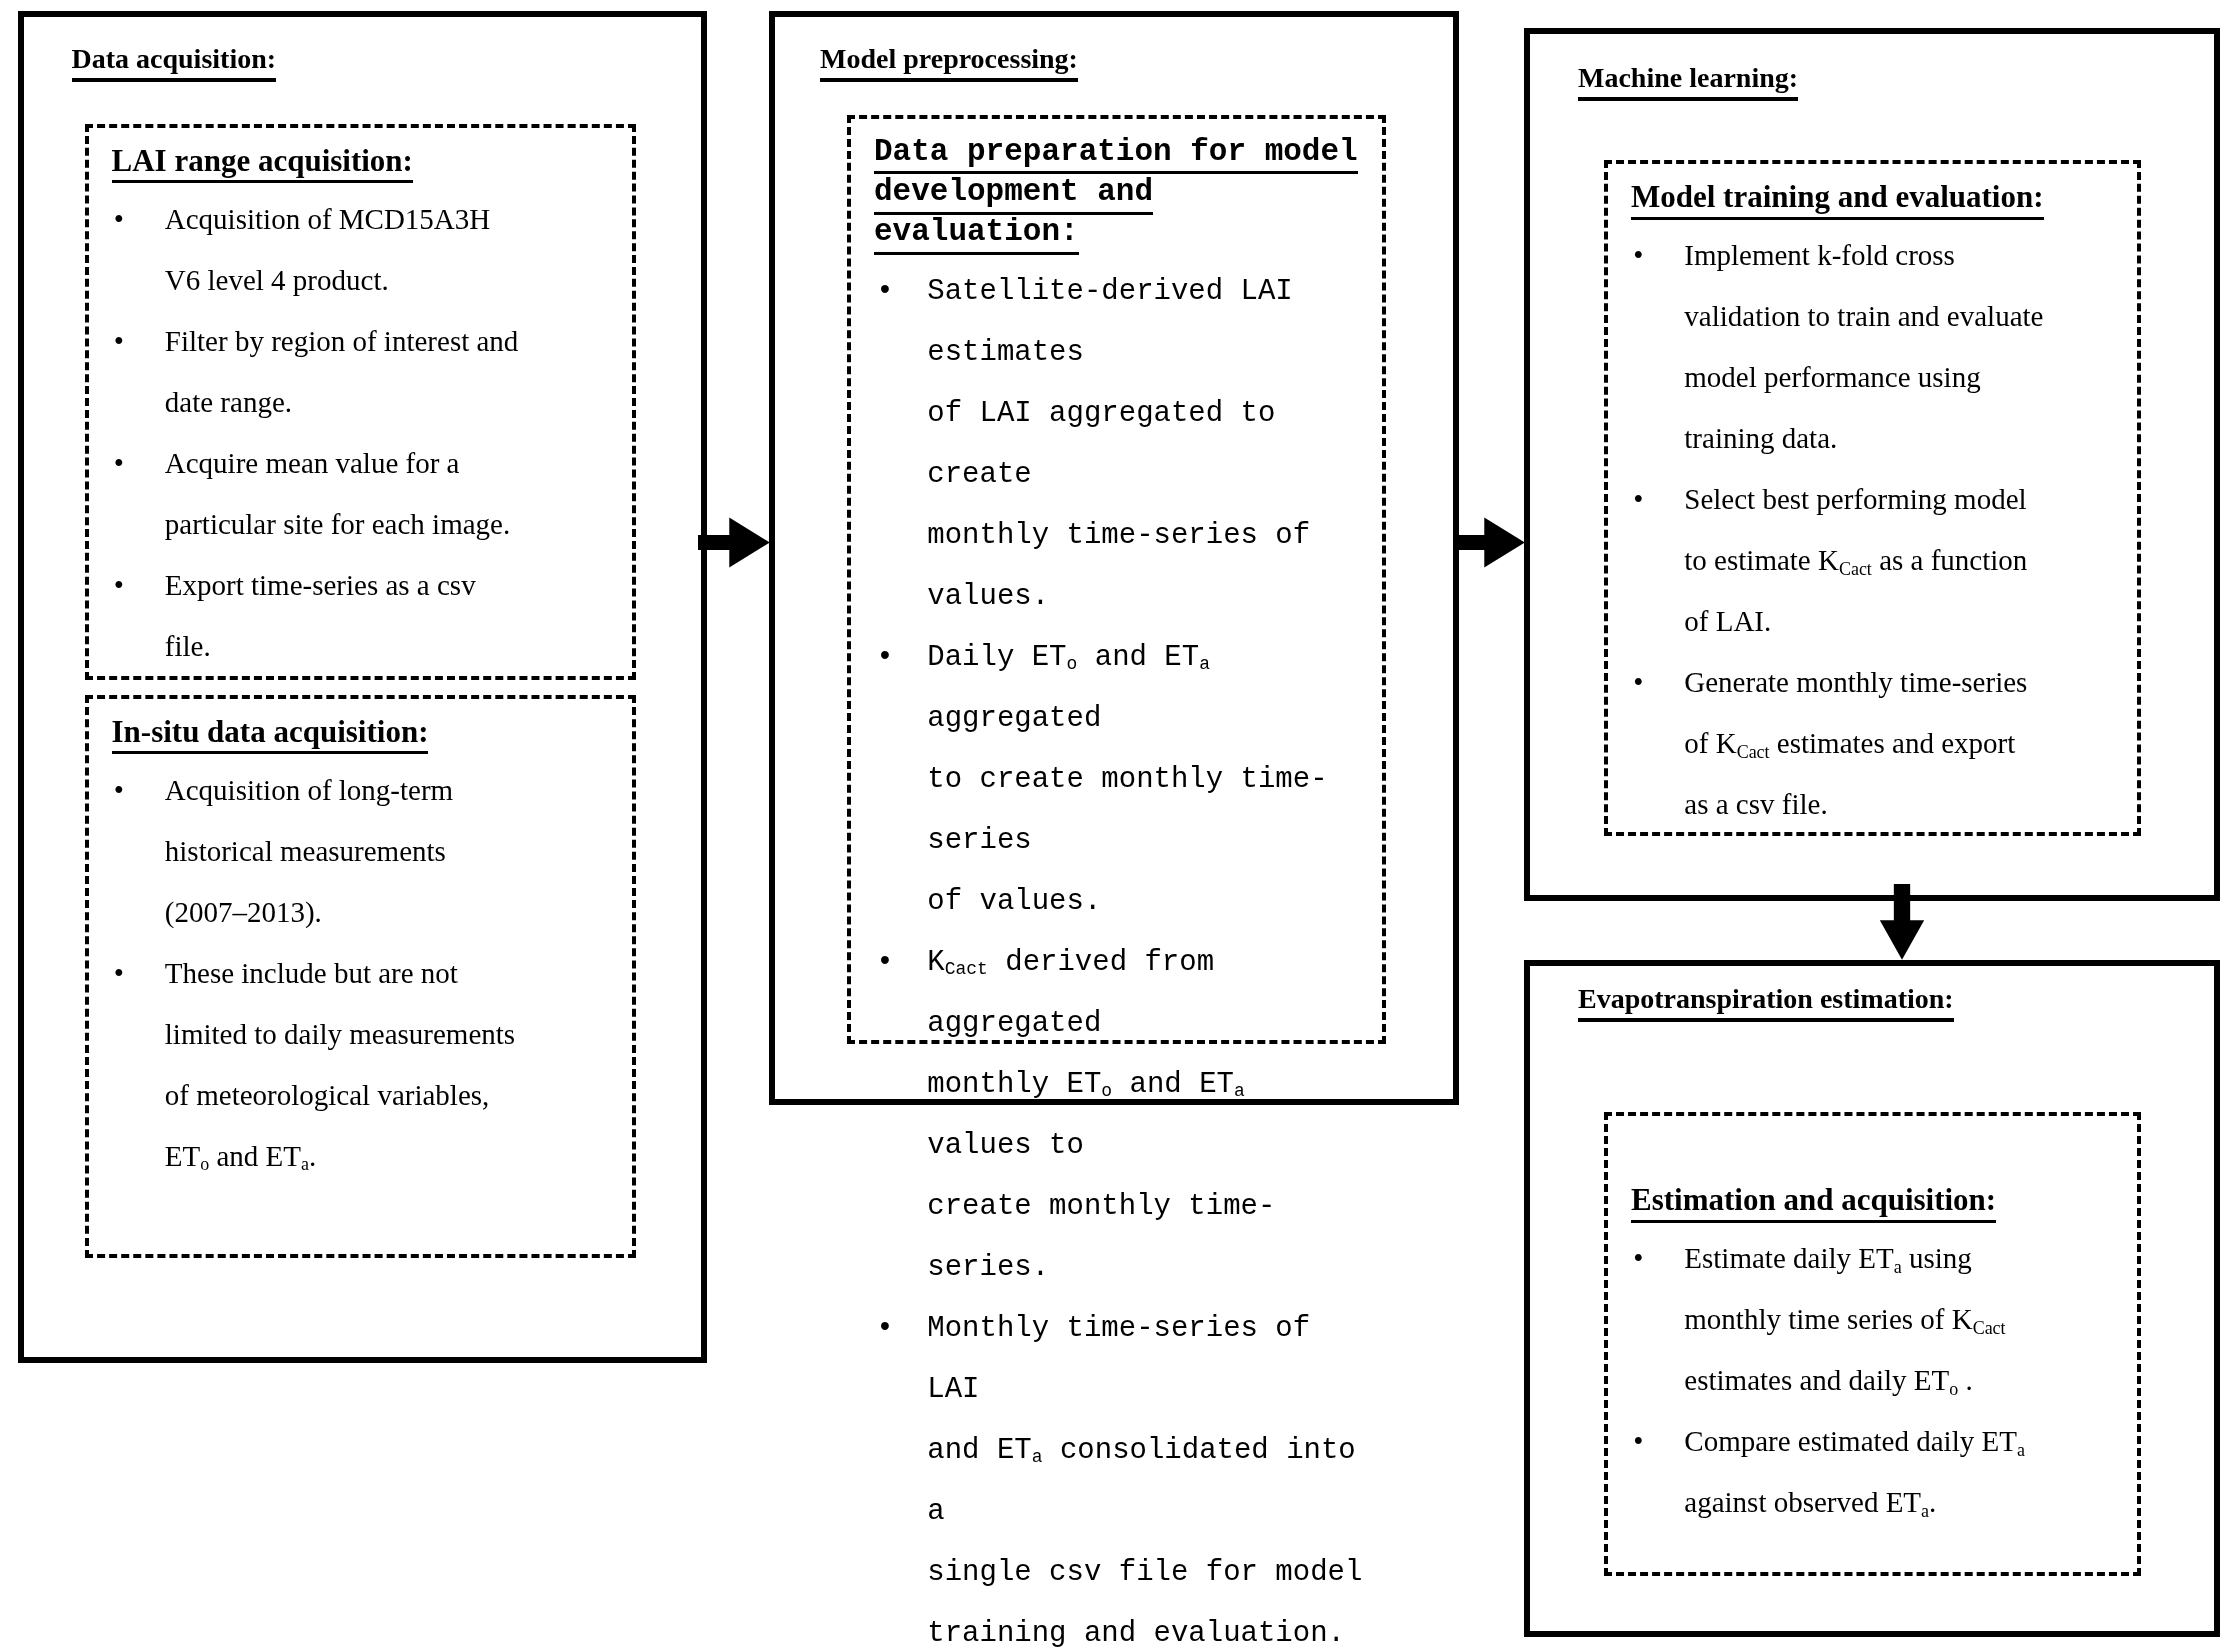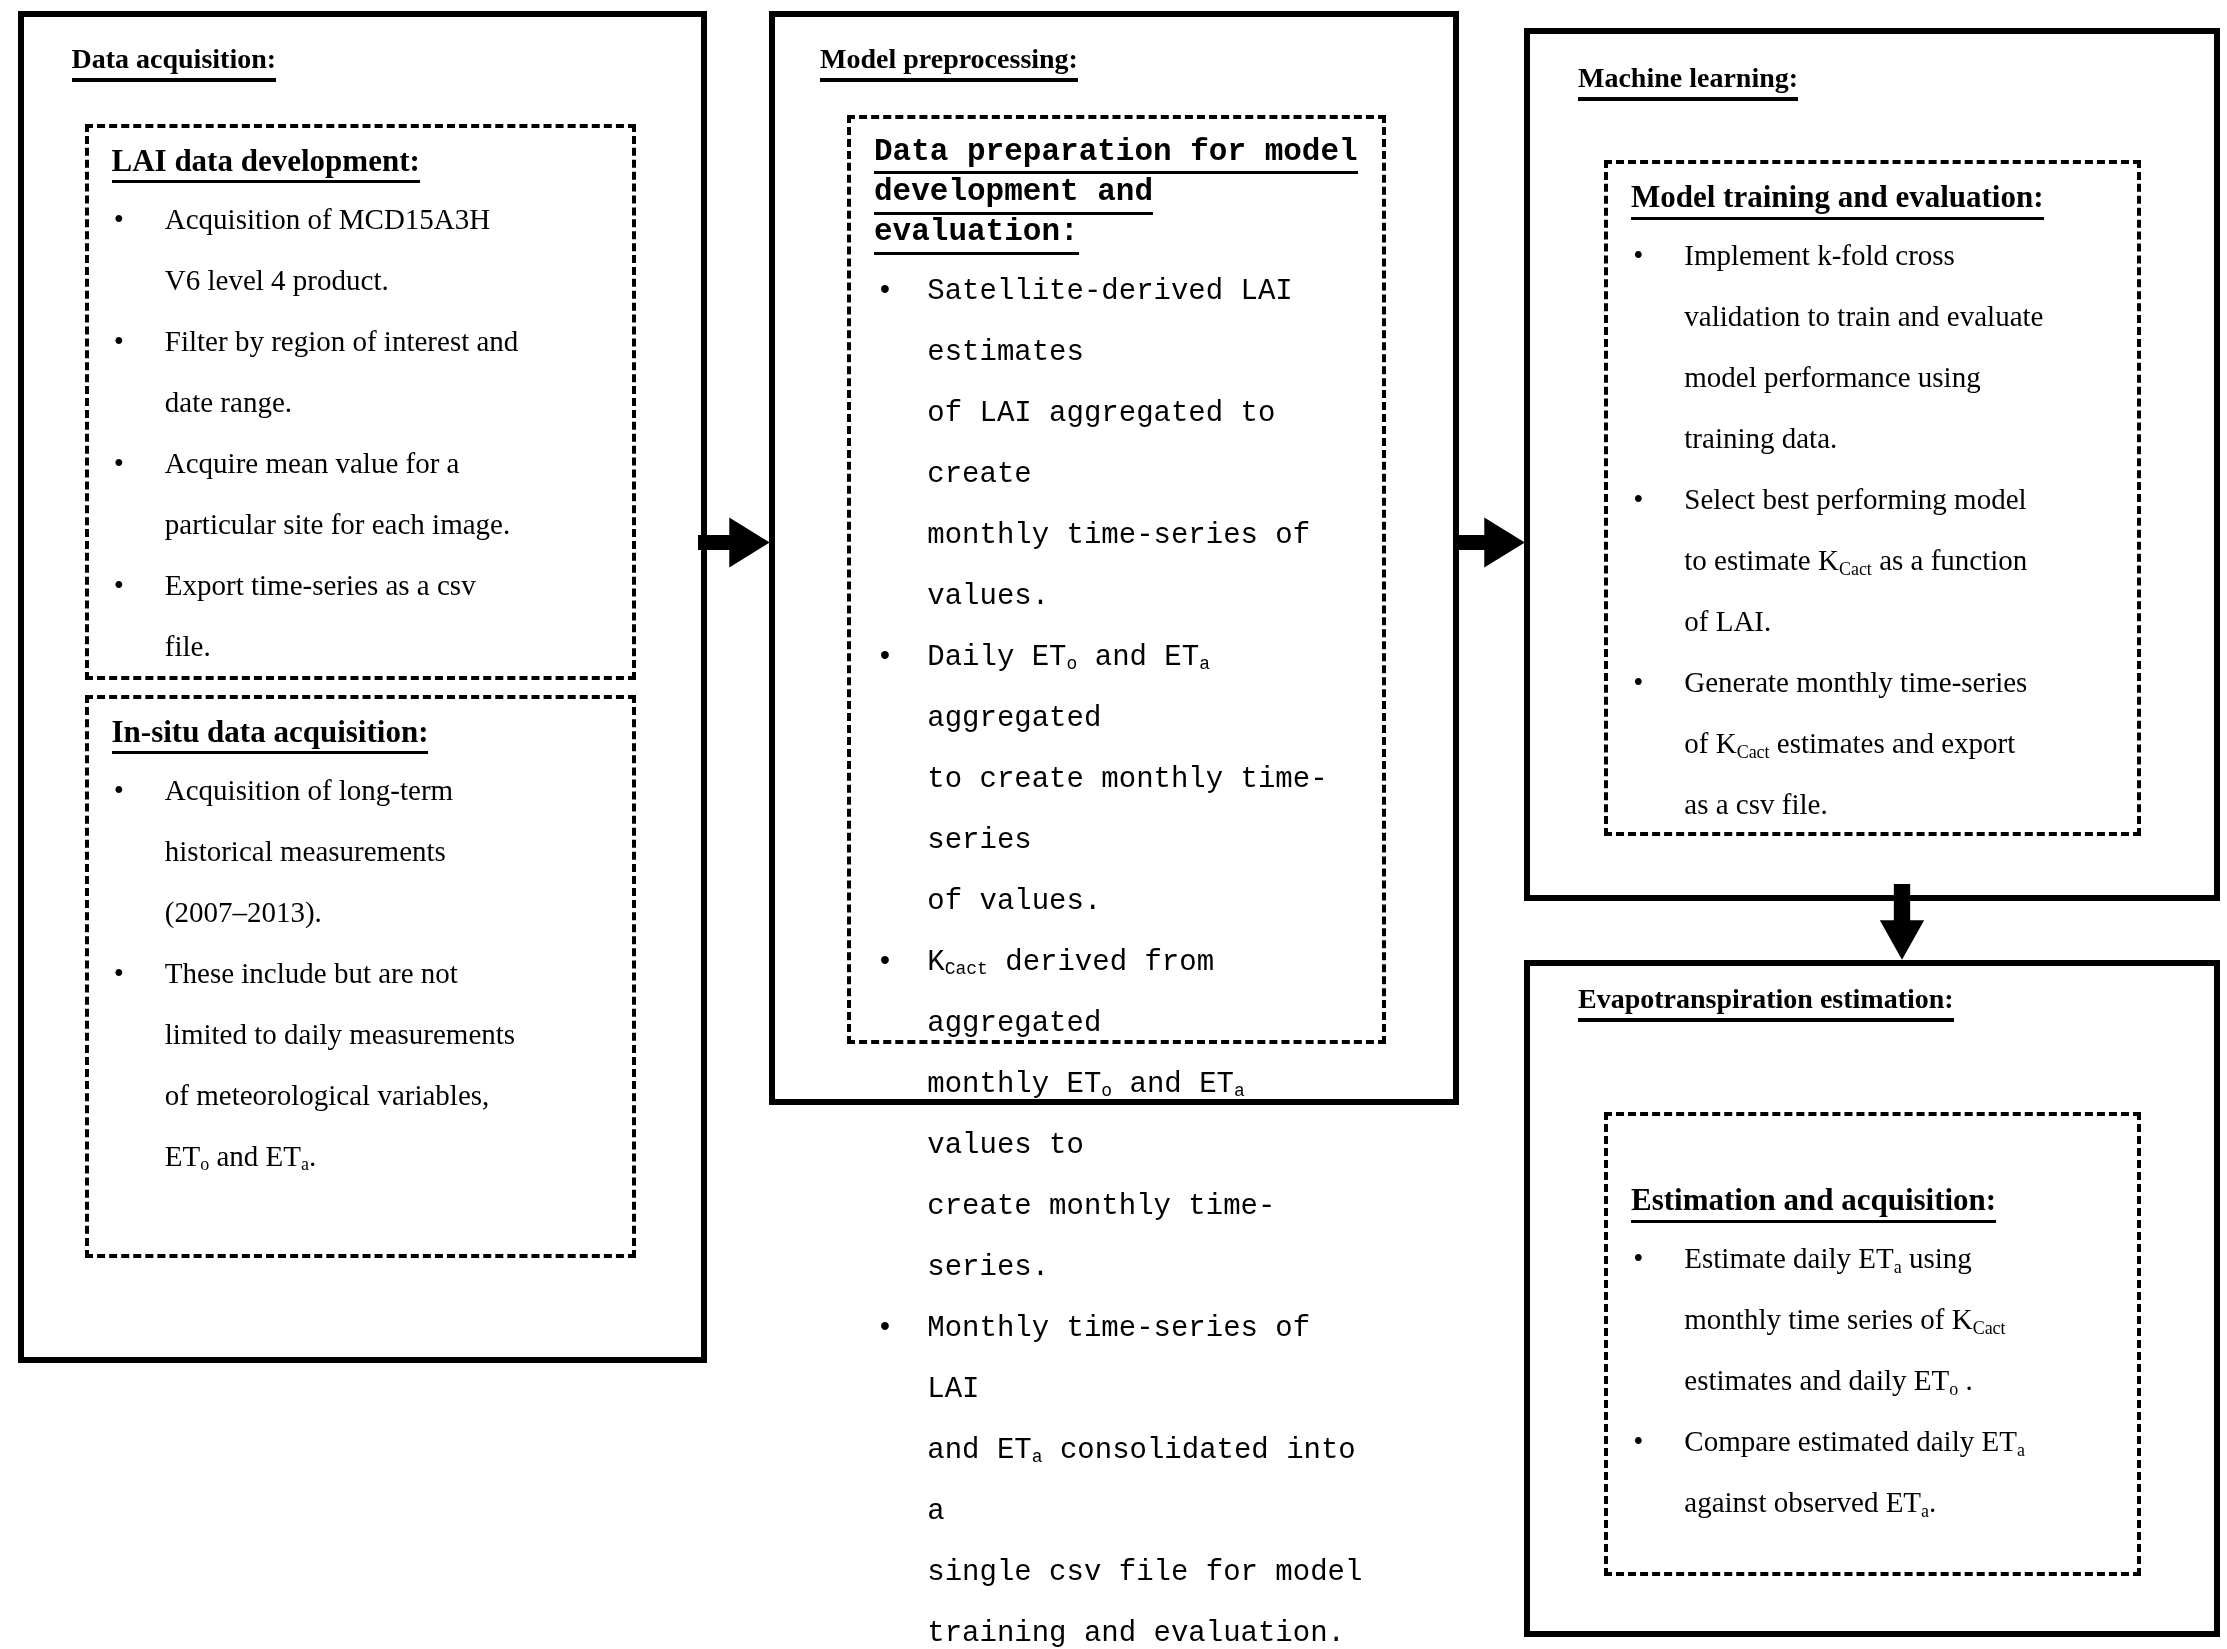--- a/index.html
+++ b/index.html
@@ -91,21 +91,21 @@
 </style>
 </head>
 <body>
 
 <div id="canvas">
 
   <div class="outer-box" id="boxA">
     <div class="box-title" id="titleA"><span class="u">Data acquisition:</span></div>
 
     <div class="subbox" id="subA1">
-      <div class="subbox-title"><span class="u2">LAI data development:</span></div>
+      <div class="subbox-title"><span class="u2">LAI range acquisition:</span></div>
       <div class="bullets">
         <div class="li">
             <span class="dot">•</span>
             <div class="txt">Acquisition of MCD15A3H<br>V6 level 4 product.</div>
           </div>
         <div class="li">
             <span class="dot">•</span>
             <div class="txt">Filter by region of interest and<br>date range.</div>
           </div>
         <div class="li">

